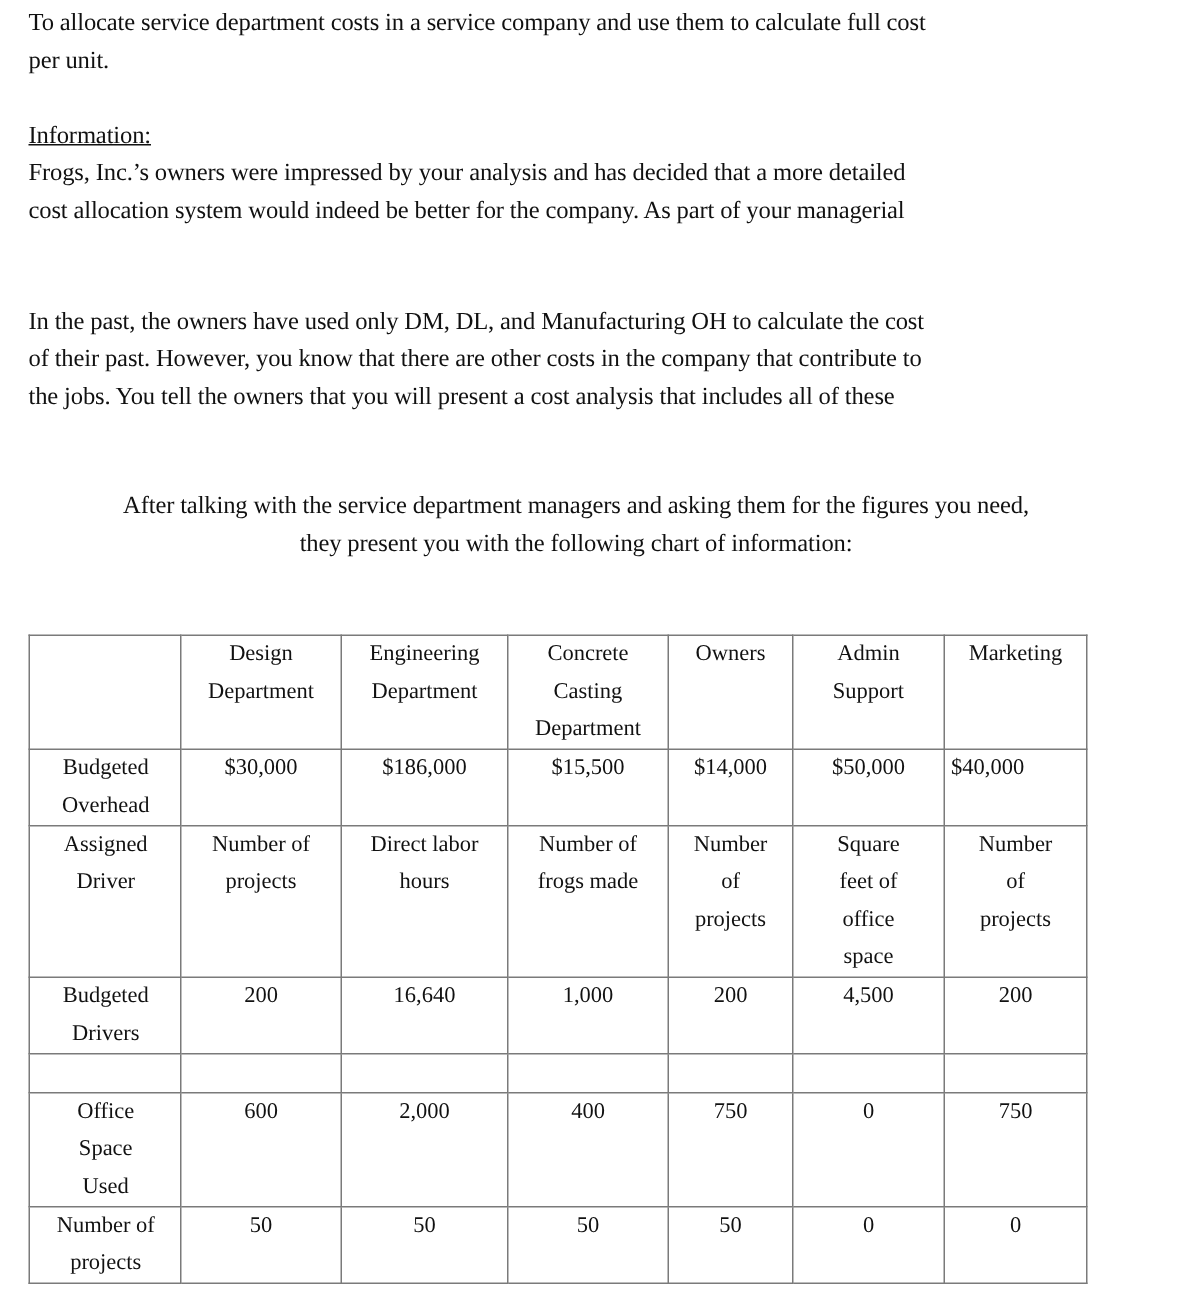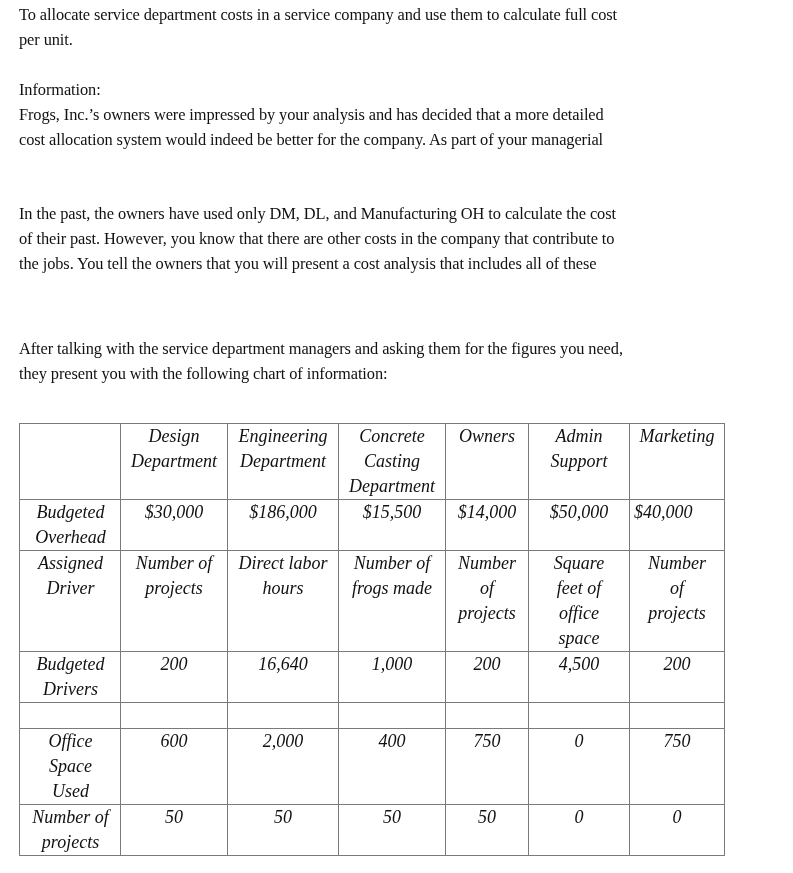--- a/index.html
+++ b/index.html
@@ -9,37 +9,36 @@
     color: #111111;
     font-size: 16.4px;
   }
   .para {
     position: absolute; left: 19px; width: 730px;
     line-height: 25px; margin: 0;
     letter-spacing: -0.1px;
   }
   .para span { display: block; white-space: nowrap; }
   #p-objective { top: 2px; }
-  #p-info-label { top: 77px; }
+  #p-info-label { top: 77px; text-decoration: underline; }
   #p-info { top: 102px; }
   #p-past { top: 201px; }
-  #p-after { top: 336px; }
+  #p-after { top: 324px; text-align: center; }
 
   table.info {
     position: absolute; left: 19px; top: 423px;
     border-collapse: collapse;
     table-layout: fixed;
   }
   table.info td {
     border: 1.4px solid #7a7a7a;
     vertical-align: top;
     padding: 0 4px;
     line-height: 25px;
-    font-size: 18px;
-    font-style: italic;
+    font-size: 15px;
   }
   table.info td.c { text-align: center; }
   table.info td.l { text-align: left; margin-top: 17px; }
   table.info td.lab { text-align: center; padding-left: 5px; }
   table.info td .cell-line { display: block; white-space: nowrap; }
 </style>
 </head>
 <body>
 
 <p class="para" id="p-objective">

